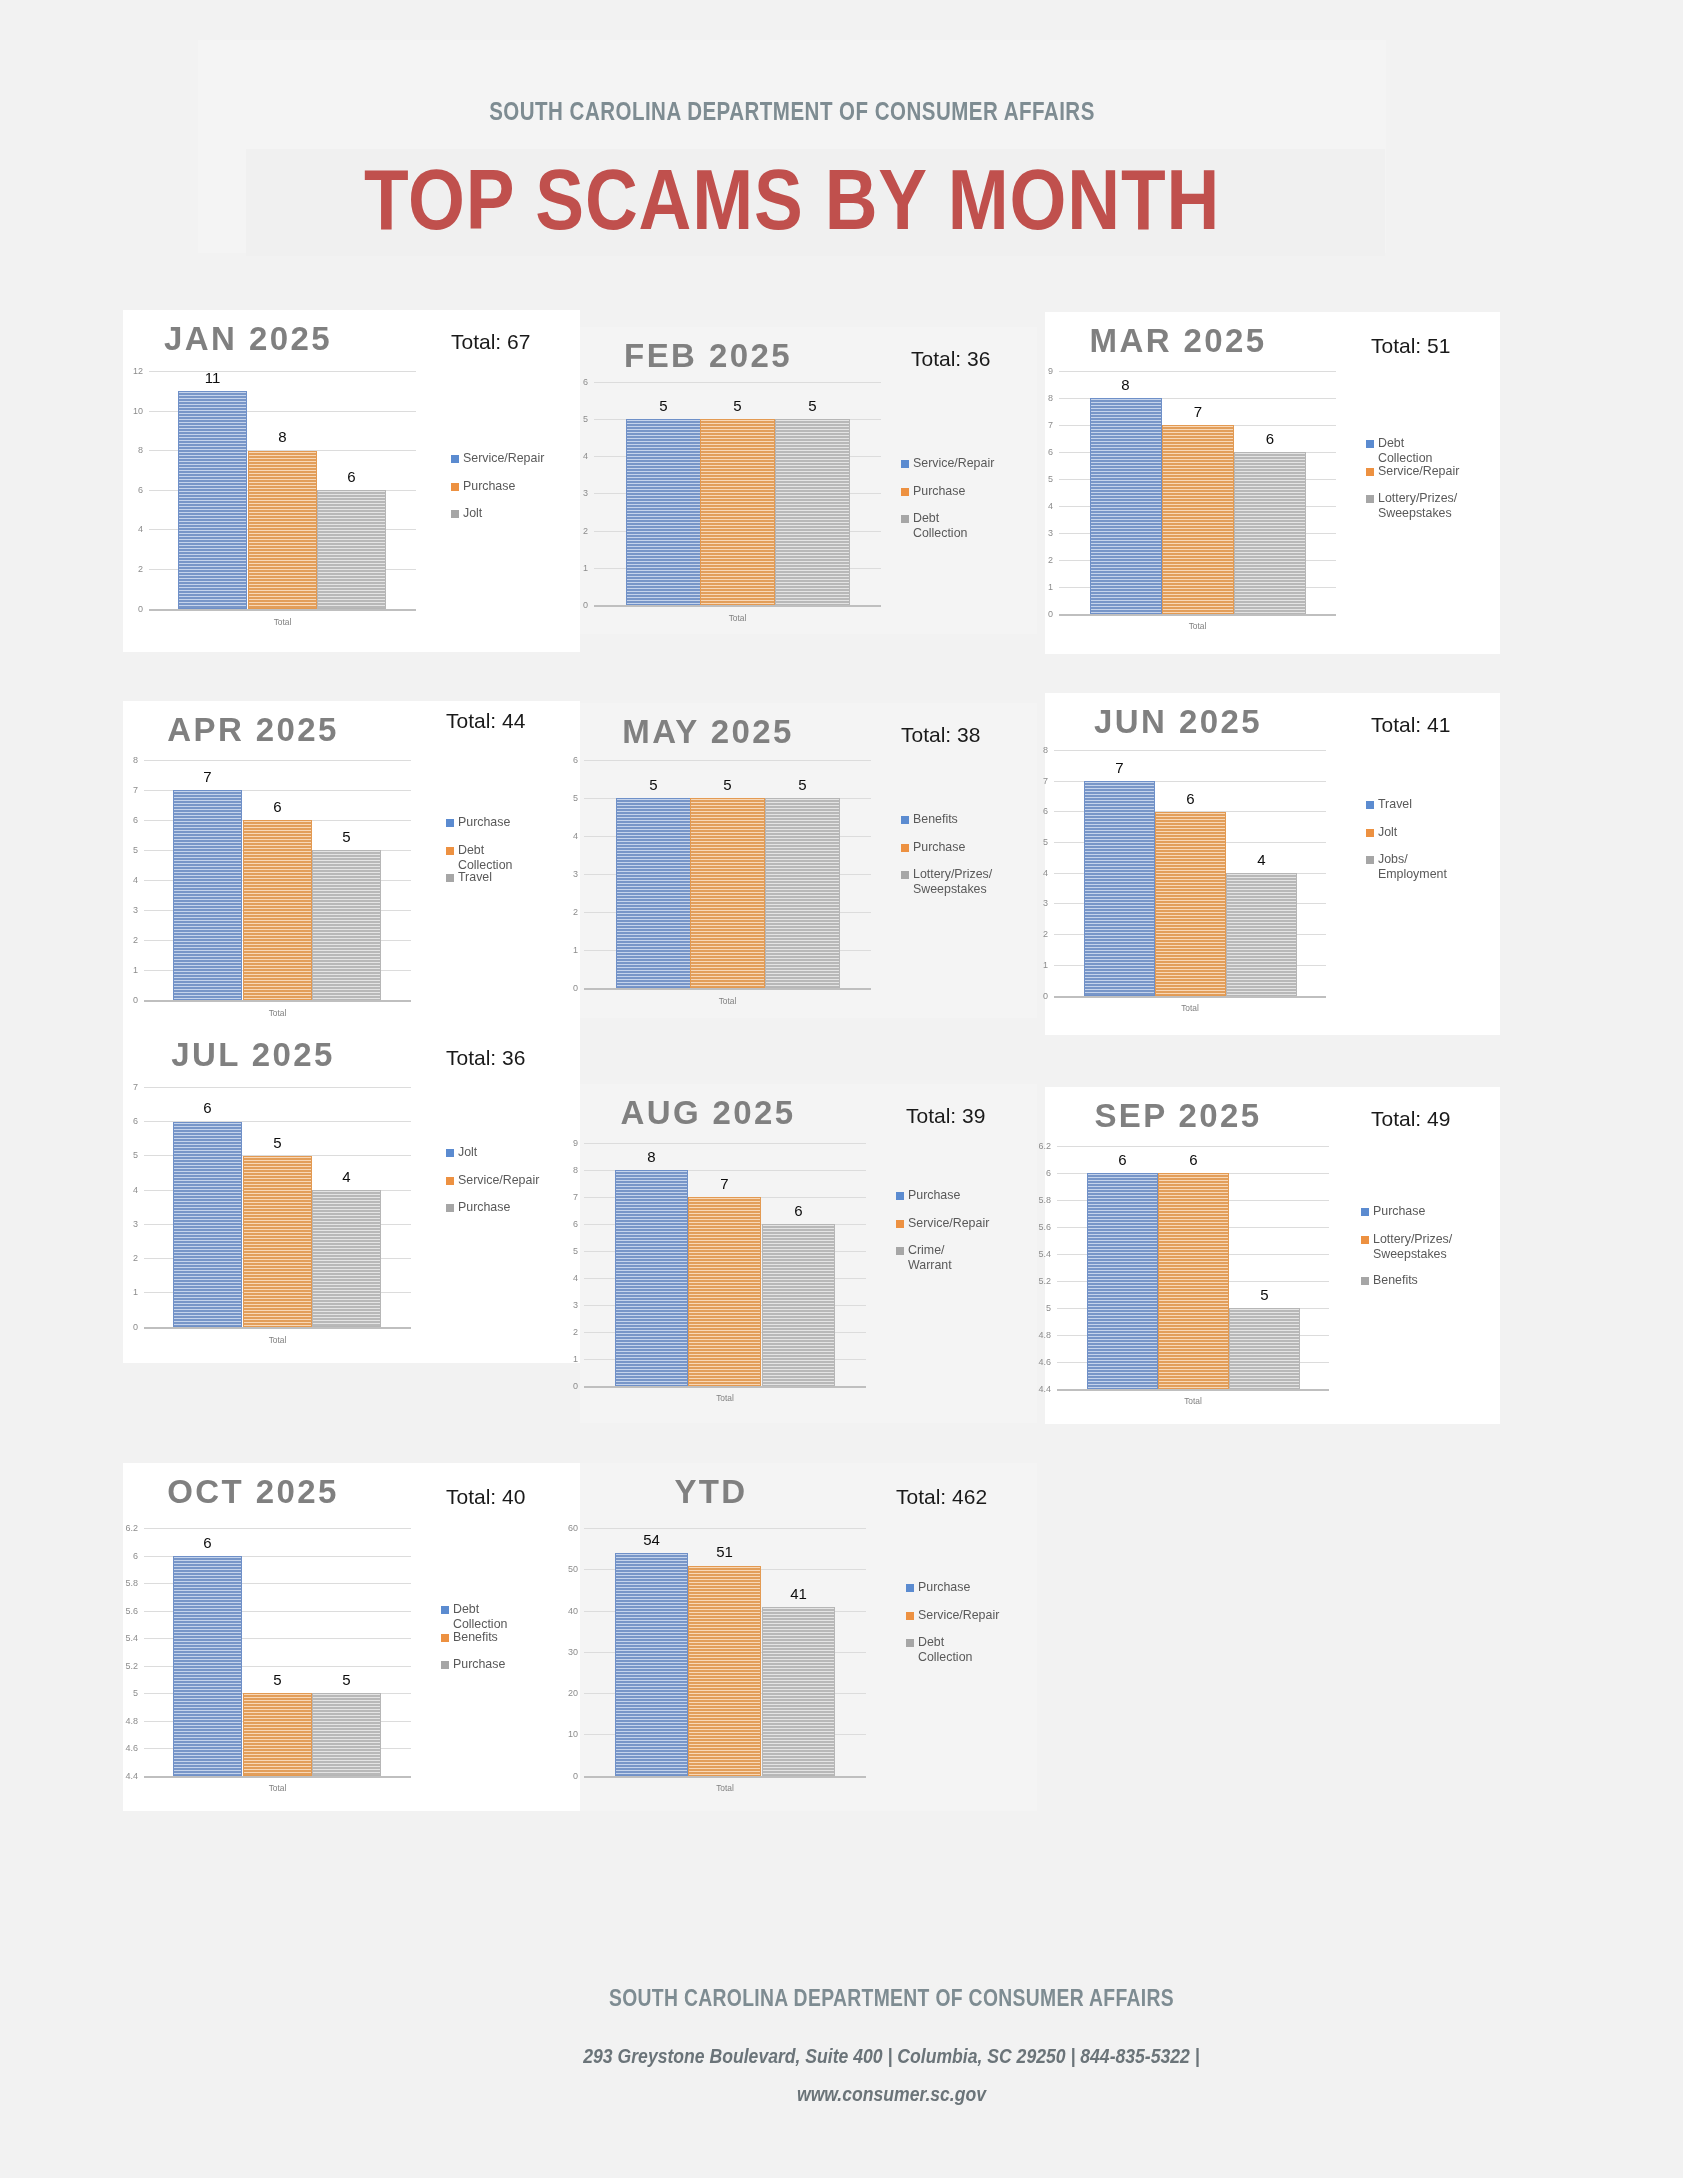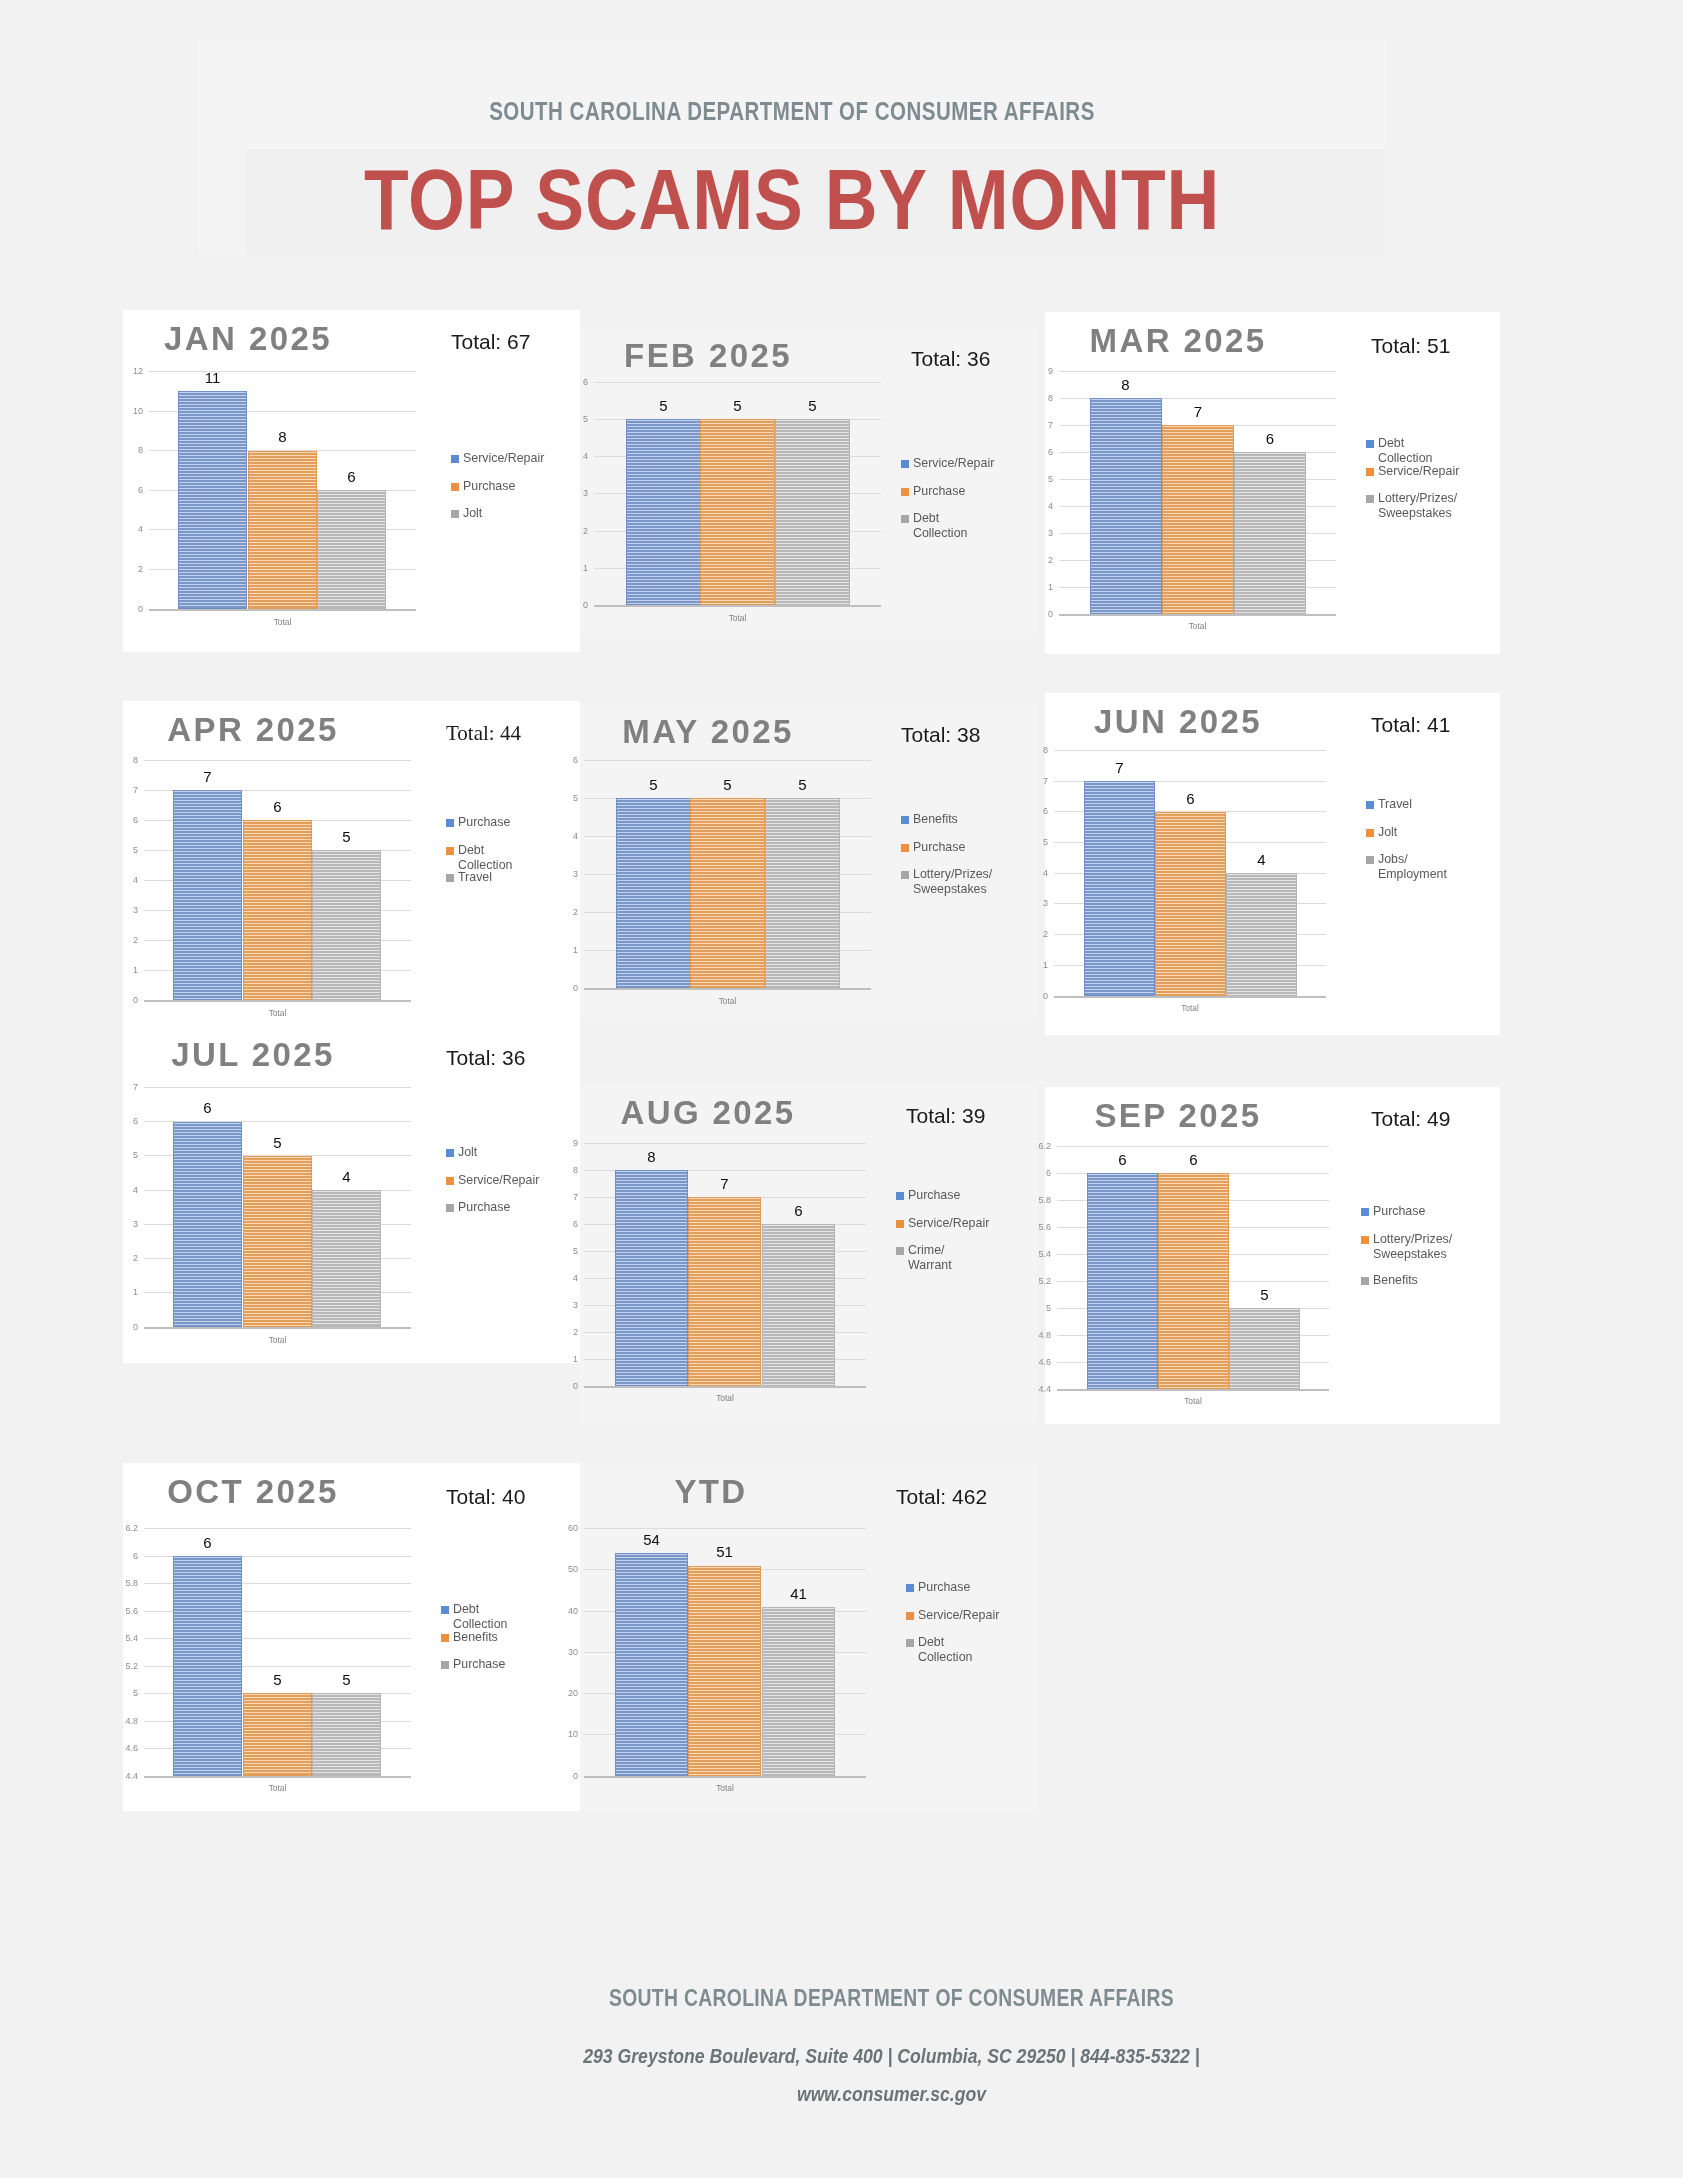--- a/index.html
+++ b/index.html
@@ -238,21 +238,21 @@
           </div>
           <div class="legend-row" style="top: 55px; left: 0px;">
             <span class="legend-swatch gray"></span>
             <span class="legend-text">Lottery/Prizes/
 Sweepstakes</span>
           </div>
         </div>
       </div>
       <div class="card" style="left: 123px; top: 701px; width: 457px; height: 332px;">
         <div class="chart-title" style="left: 130px; top: 10px; transform: translateX(-50%);">APR 2025</div>
-        <div class="chart-total" style="left: 323px; top: 20px; font-family: Liberation Serif, serif;">Total: 44</div>
+        <div class="chart-total" style="left: 323px; top: 8px;">Total: 44</div>
         <div class="plot" style="left: 21px; top: 59px; width: 267px; height: 240px;">
           <div class="axis-base" style="top: 240px; width: 267px;"></div>
           <div class="ytick" style="left: -34px; top: 240px; width: 28px;">0</div>
           <div class="gridline" style="top: 210px; width: 267px;"></div>
           <div class="ytick" style="left: -34px; top: 210px; width: 28px;">1</div>
           <div class="gridline" style="top: 180px; width: 267px;"></div>
           <div class="ytick" style="left: -34px; top: 180px; width: 28px;">2</div>
           <div class="gridline" style="top: 150px; width: 267px;"></div>
           <div class="ytick" style="left: -34px; top: 150px; width: 28px;">3</div>
           <div class="gridline" style="top: 120px; width: 267px;"></div>

